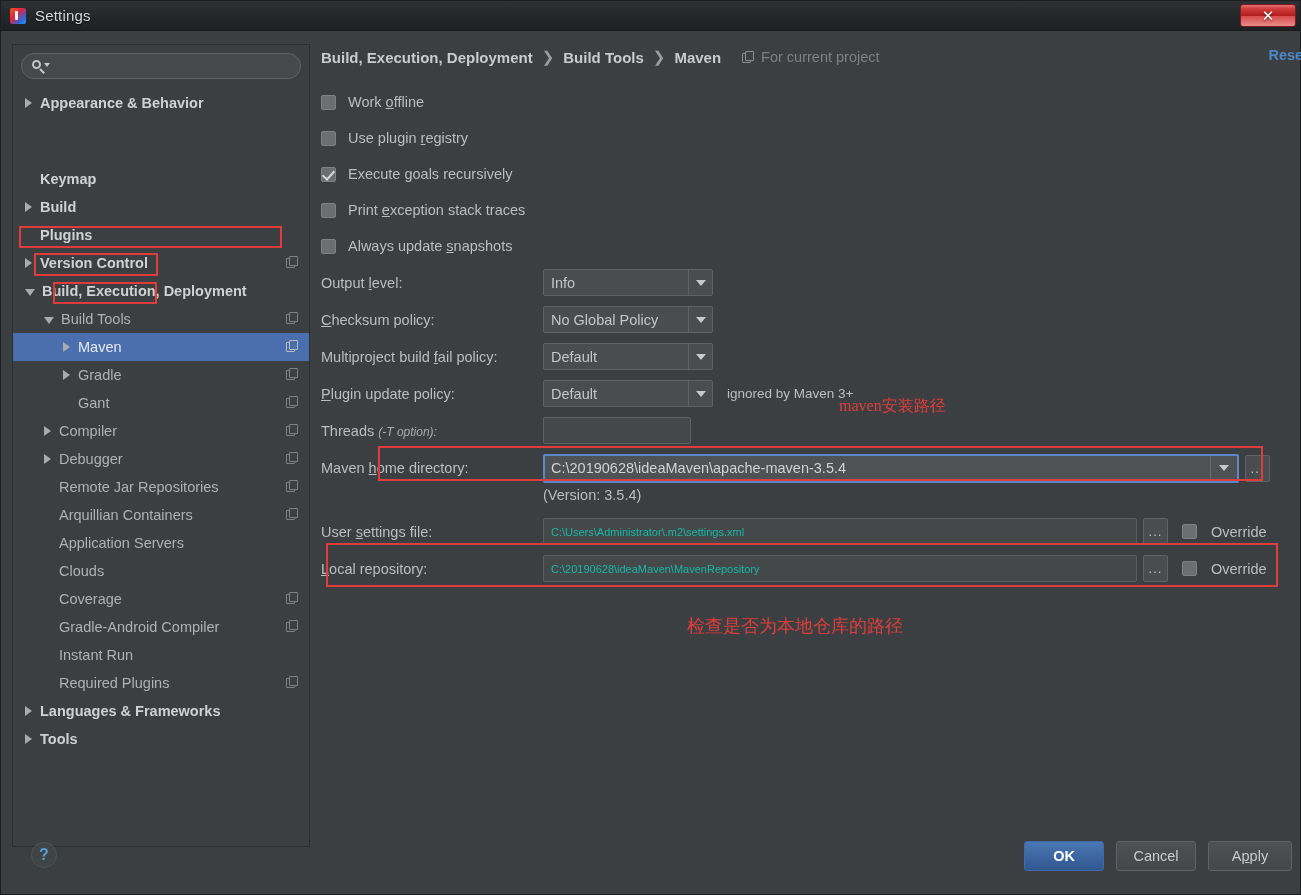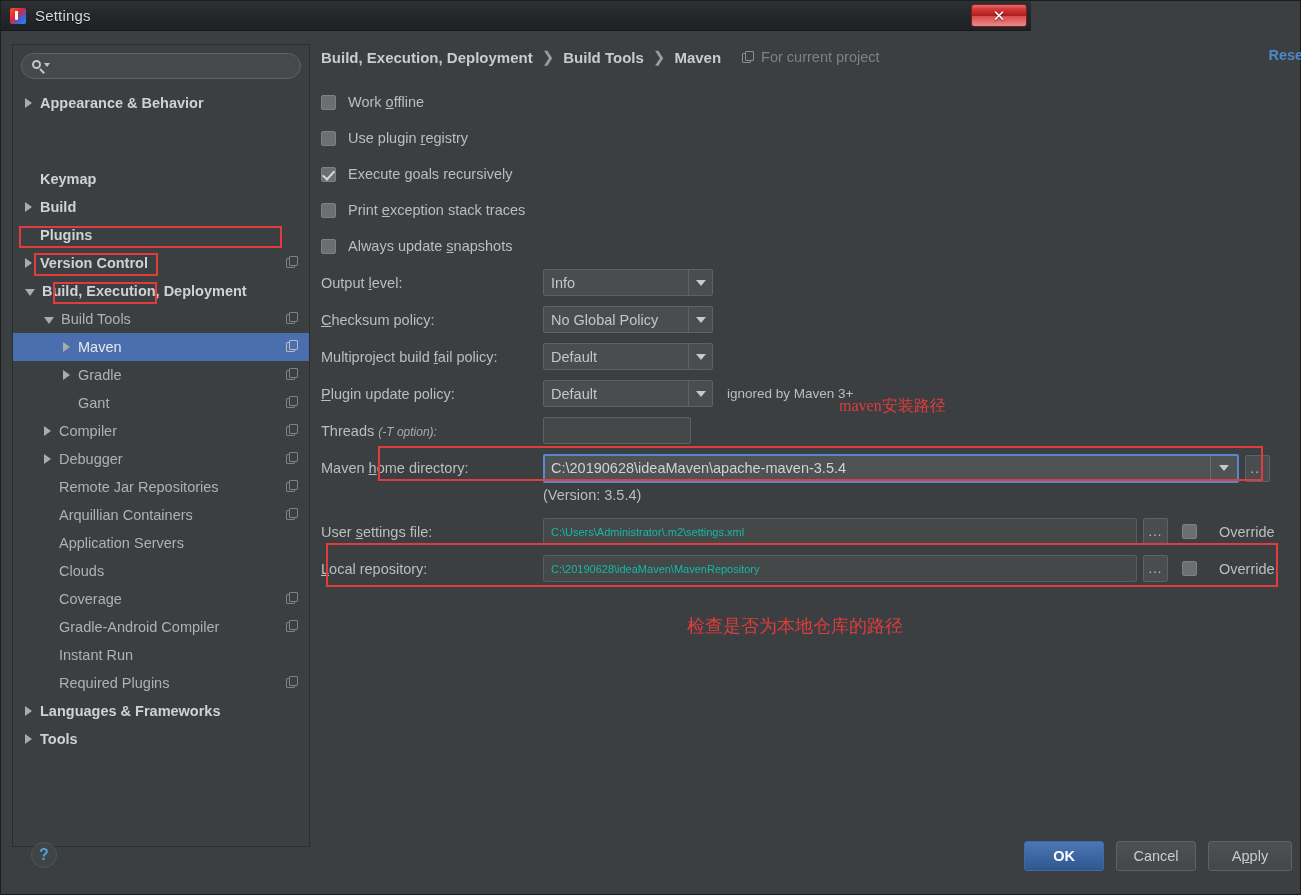--- a/index.html
+++ b/index.html
@@ -14,21 +14,21 @@
   #window {
     position: relative;
     width: 1301px; height: 895px;
     background: #3c3f41;
     border: 1px solid #1b1d1e;
   }
 
   
   #titlebar {
     position: absolute; left: 0; top: 0;
-    width: 1030px; height: 30px;
+    width: 1299px; height: 30px;
     background: linear-gradient(180deg,#2e3133 0%,#24272a 55%,#1e2123 100%);
     border-bottom: 1px solid #17191a;
     display: flex; align-items: center;
   }
   #titlebar-left { display: flex; align-items: center; padding-left: 9px; gap: 9px; }
   .app-icon {
     width: 16px; height: 16px; position: relative;
     background: linear-gradient(135deg,#f05a28 0%,#e5213a 40%,#2d6ae0 75%,#2196f3 100%);
     border-radius: 2px;
   }
@@ -219,21 +219,21 @@
   }
   #version-line { color: #bbbdbf; font-size: 14.5px; padding-left: 222px; height: 26px; }
 
   .path-row { display: flex; align-items: center; height: 37px; position: relative; }
   .path-field {
     width: 594px; height: 27px;
     background: #454849; border: 1px solid #5a5d5f; border-radius: 2px;
     display: flex; align-items: center; color: #14b8a6; font-size: 11px;
     padding-left: 7px;
   }
-  .override-wrap { display: flex; align-items: center; margin-left: 14px; gap: 10px; cursor: pointer; }
+  .override-wrap { display: flex; align-items: center; margin-left: 14px; gap: 2px; cursor: pointer; }
   .override-label { color: #bbbdbf; font-size: 14.5px; }
 
   
   .redbox {
     position: absolute; border: 2px solid #e03c3c;
     pointer-events: none; z-index: 40;
   }
   .annot {
     position: absolute; color: #e03c3c; z-index: 41;
     font-family: "Liberation Serif", "DejaVu Serif", serif;

